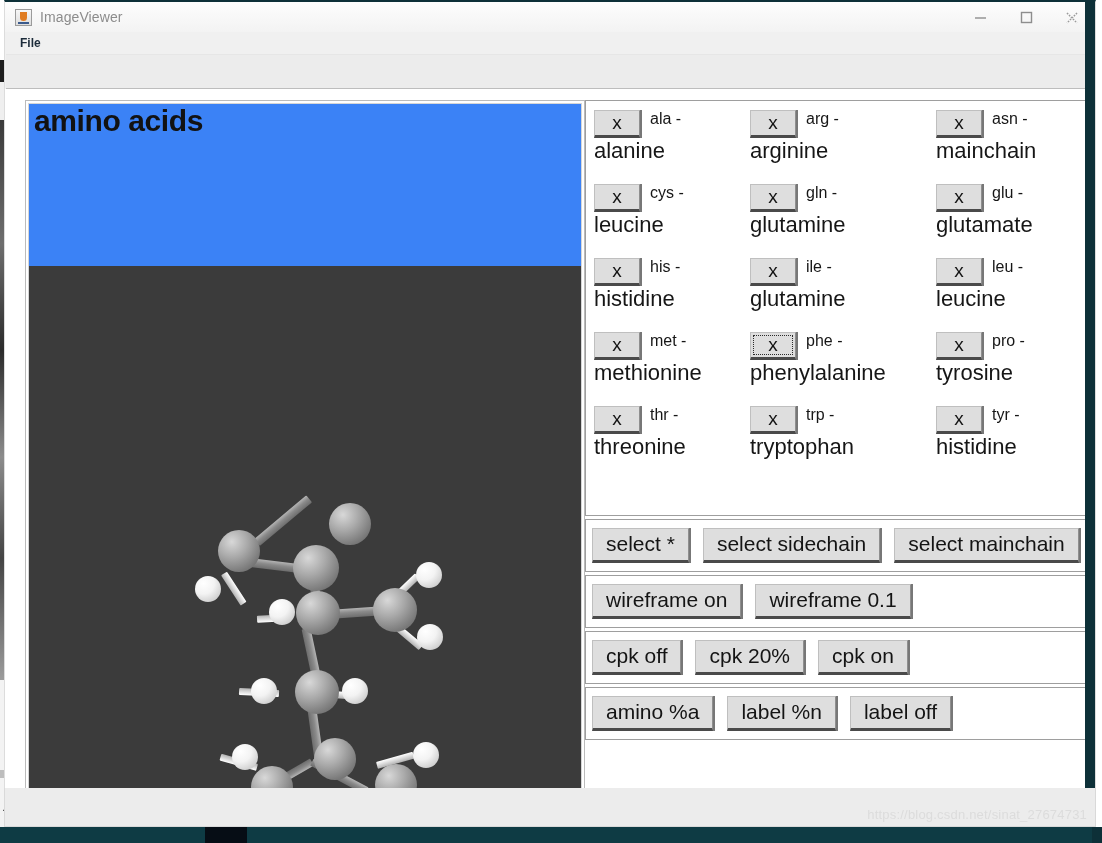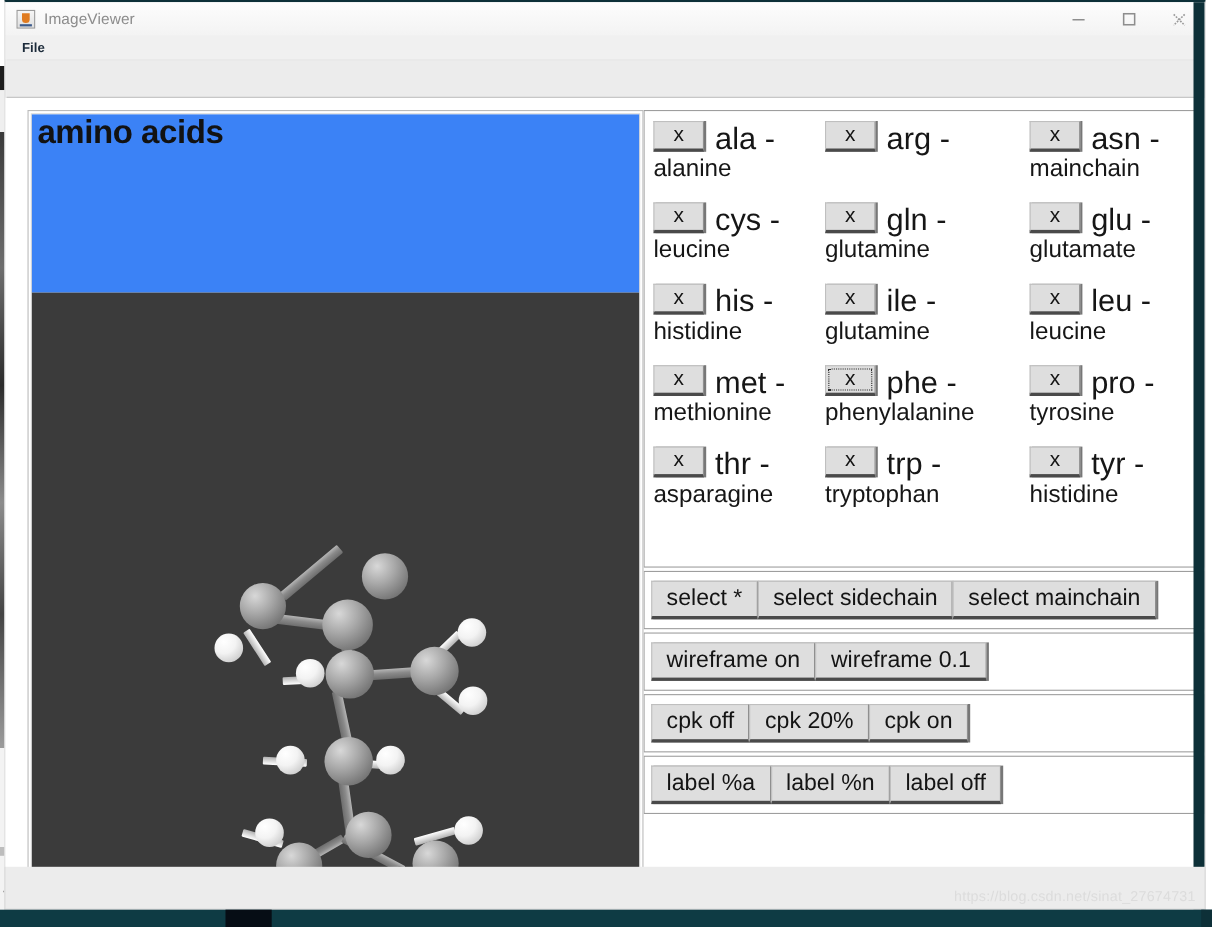--- a/index.html
+++ b/index.html
@@ -235,38 +235,39 @@
   .btn.x-btn.focused {
     outline: none;
     position: relative;
   }
   .btn.x-btn.focused::after {
     content: "";
     position: absolute; left: 2px; top: 2px; right: 2px; bottom: 2px;
     border: 1px dotted #2b2b2b;
   }
   .aa-label {
-    font-size: 28px; color: #161616;
+    font-size: 16px; color: #161616;
     white-space: nowrap;
     padding-top: 1px;
   }
   .aa-full {
     font-size: 22px; color: #161616;
     white-space: nowrap;
     display: block;
     margin-top: 2px;
   }
 
   .cmd-box {
     border: 1px solid #9e9e9e;
     background: #ffffff;
     margin-bottom: 3px;
     flex: 0 0 auto;
     padding: 8px 0 8px 6px;
     display: flex; align-items: flex-start;
+    gap: 14px;
     overflow: hidden;
     white-space: nowrap;
   }
   .cmd-box .btn { font-size: 21px; padding: 3px 13px 4px 13px; }
 
   
   .watermark {
     position: absolute;
     right: 8px; bottom: 4px;
     font-size: 13px;
@@ -397,20 +398,21 @@
                   <div class="btn x-btn">x</div>
                   <span class="aa-label">ala -</span>
                 </div>
                 <span class="aa-full">alanine</span>
               </div>
               <div class="aa-cell">
                 <div class="aa-line">
                   <div class="btn x-btn">x</div>
                   <span class="aa-label">arg -</span>
                 </div>
+                <span class="aa-full">arginine</span>
               </div>
               <div class="aa-cell">
                 <div class="aa-line">
                   <div class="btn x-btn">x</div>
                   <span class="aa-label">asn -</span>
                 </div>
                 <span class="aa-full">mainchain</span>
               </div>
               <div class="aa-cell">
                 <div class="aa-line">
@@ -473,21 +475,21 @@
                   <div class="btn x-btn">x</div>
                   <span class="aa-label">pro -</span>
                 </div>
                 <span class="aa-full">tyrosine</span>
               </div>
               <div class="aa-cell">
                 <div class="aa-line">
                   <div class="btn x-btn">x</div>
                   <span class="aa-label">thr -</span>
                 </div>
-                <span class="aa-full">asparagine</span>
+                <span class="aa-full">threonine</span>
               </div>
               <div class="aa-cell">
                 <div class="aa-line">
                   <div class="btn x-btn">x</div>
                   <span class="aa-label">trp -</span>
                 </div>
                 <span class="aa-full">tryptophan</span>
               </div>
               <div class="aa-cell">
                 <div class="aa-line">
@@ -507,21 +509,21 @@
         <div class="cmd-box" id="row-wireframe">
             <div class="btn">wireframe on</div>
             <div class="btn">wireframe 0.1</div>
           </div>
         <div class="cmd-box" id="row-cpk">
             <div class="btn">cpk off</div>
             <div class="btn">cpk 20%</div>
             <div class="btn">cpk on</div>
           </div>
         <div class="cmd-box" id="row-label">
-            <div class="btn">label %a</div>
+            <div class="btn">amino %a</div>
             <div class="btn">label %n</div>
             <div class="btn">label off</div>
           </div>
 
       </div>
 
     </div>
 
     <div class="right-edge"></div>
   </div>

